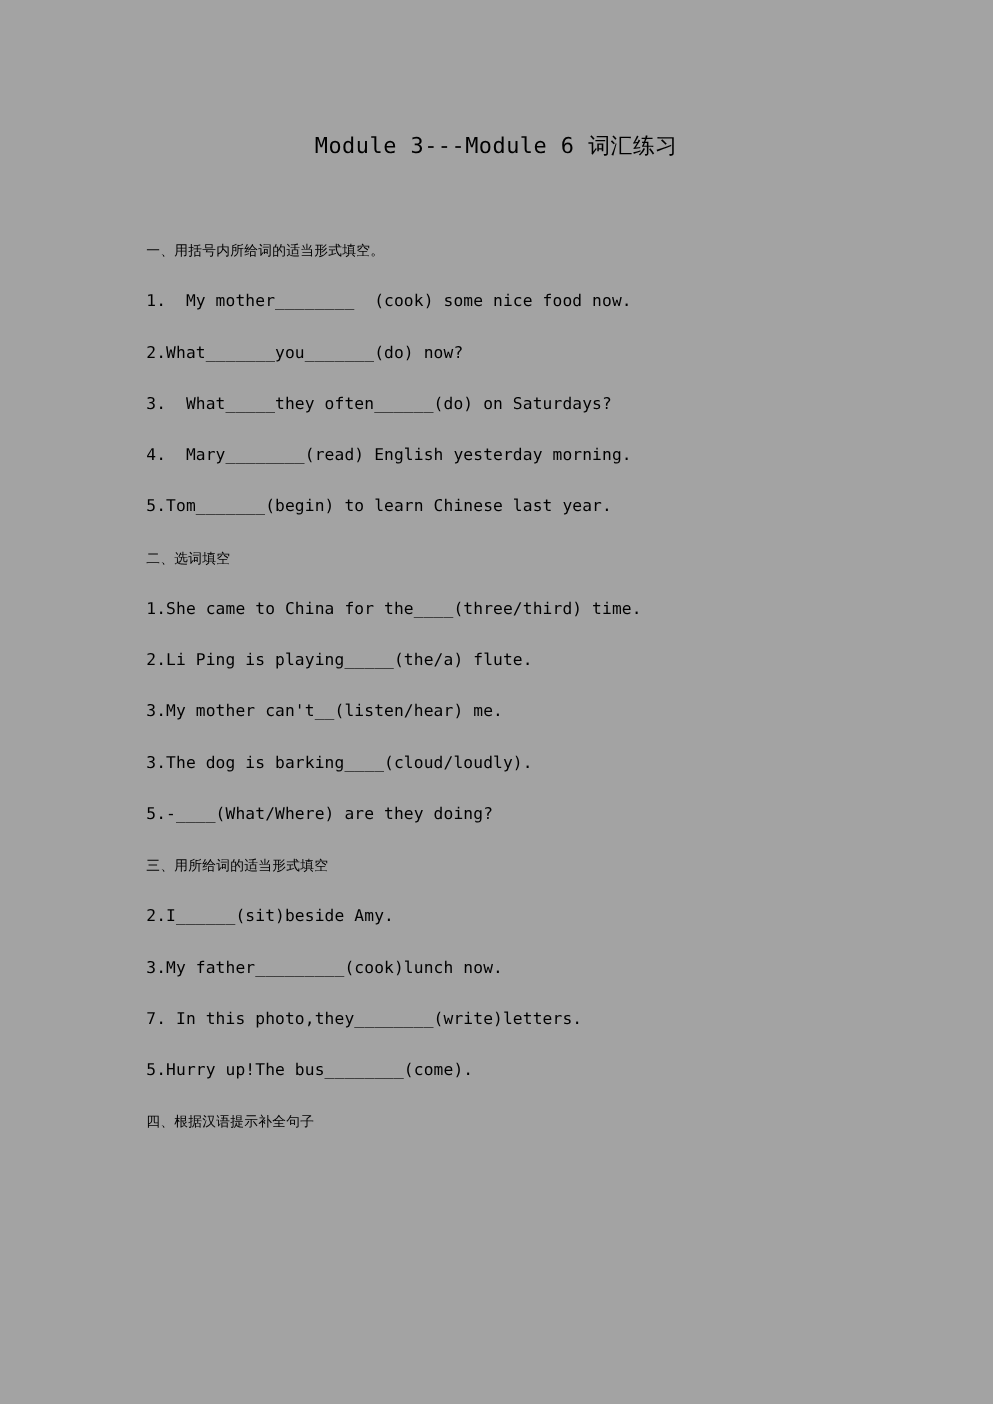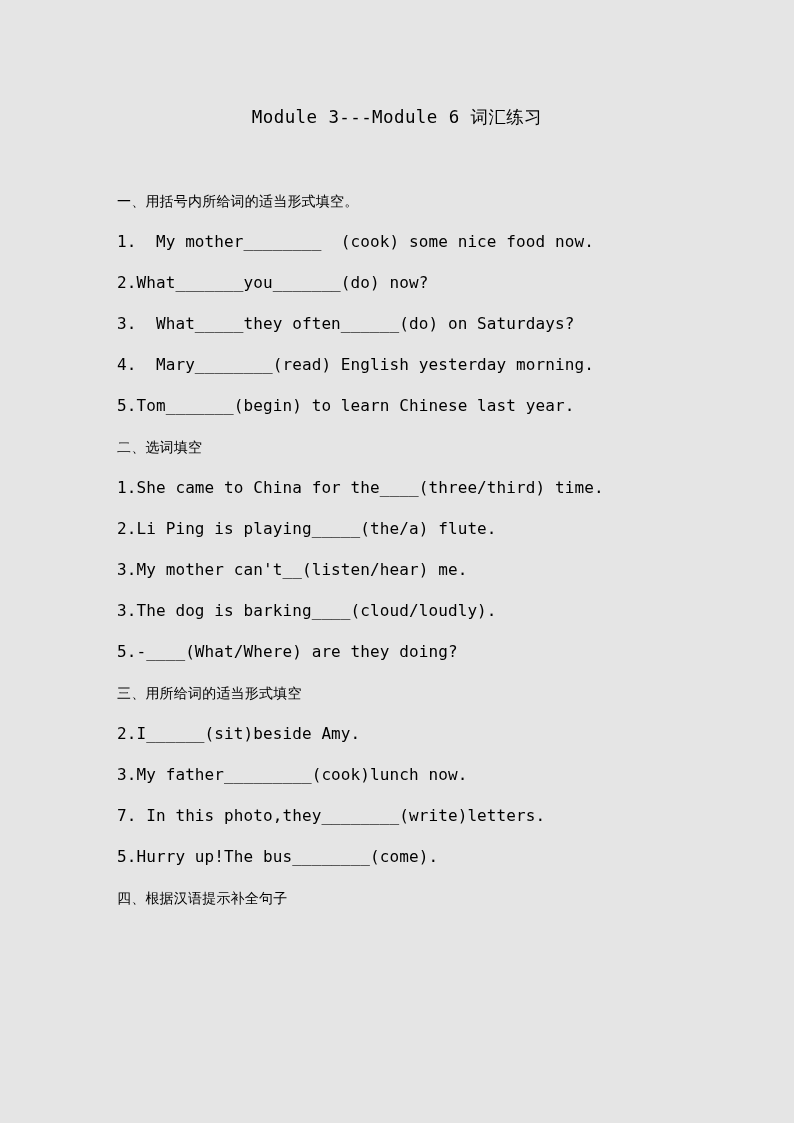--- a/index.html
+++ b/index.html
@@ -15,21 +15,21 @@
     color: #000000;
     overflow: hidden;
   }
 
   .page {
     position: absolute;
     top: 0;
     left: 0;
     width: 794px;
     height: 1123px;
-    background: #e5e5e5;
+    background: #a3a3a3;
   }
 
   
   .doc-title {
     position: absolute;
     top: 104px;
     left: 0;
     width: 794px;
     text-align: center;
     font-family: "DejaVu Sans Mono", "Liberation Mono", monospace;
@@ -50,27 +50,27 @@
 
   .line {
     height: 41px;
     line-height: 30px;
     white-space: pre;
     color: #000000;
   }
 
   .section-head {
     font-family: "DejaVu Sans", "Liberation Sans", sans-serif;
-    font-size: 14px;
+    font-size: 11px;
     letter-spacing: 0.2px;
   }
 
   .item {
     font-family: "DejaVu Sans Mono", "Liberation Mono", monospace;
-    font-size: 16px;
+    font-size: 13px;
     letter-spacing: 0.1px;
   }
 
   .item.indent {
     padding-left: 17px;
   }
 </style>
 </head>
 <body>
 

